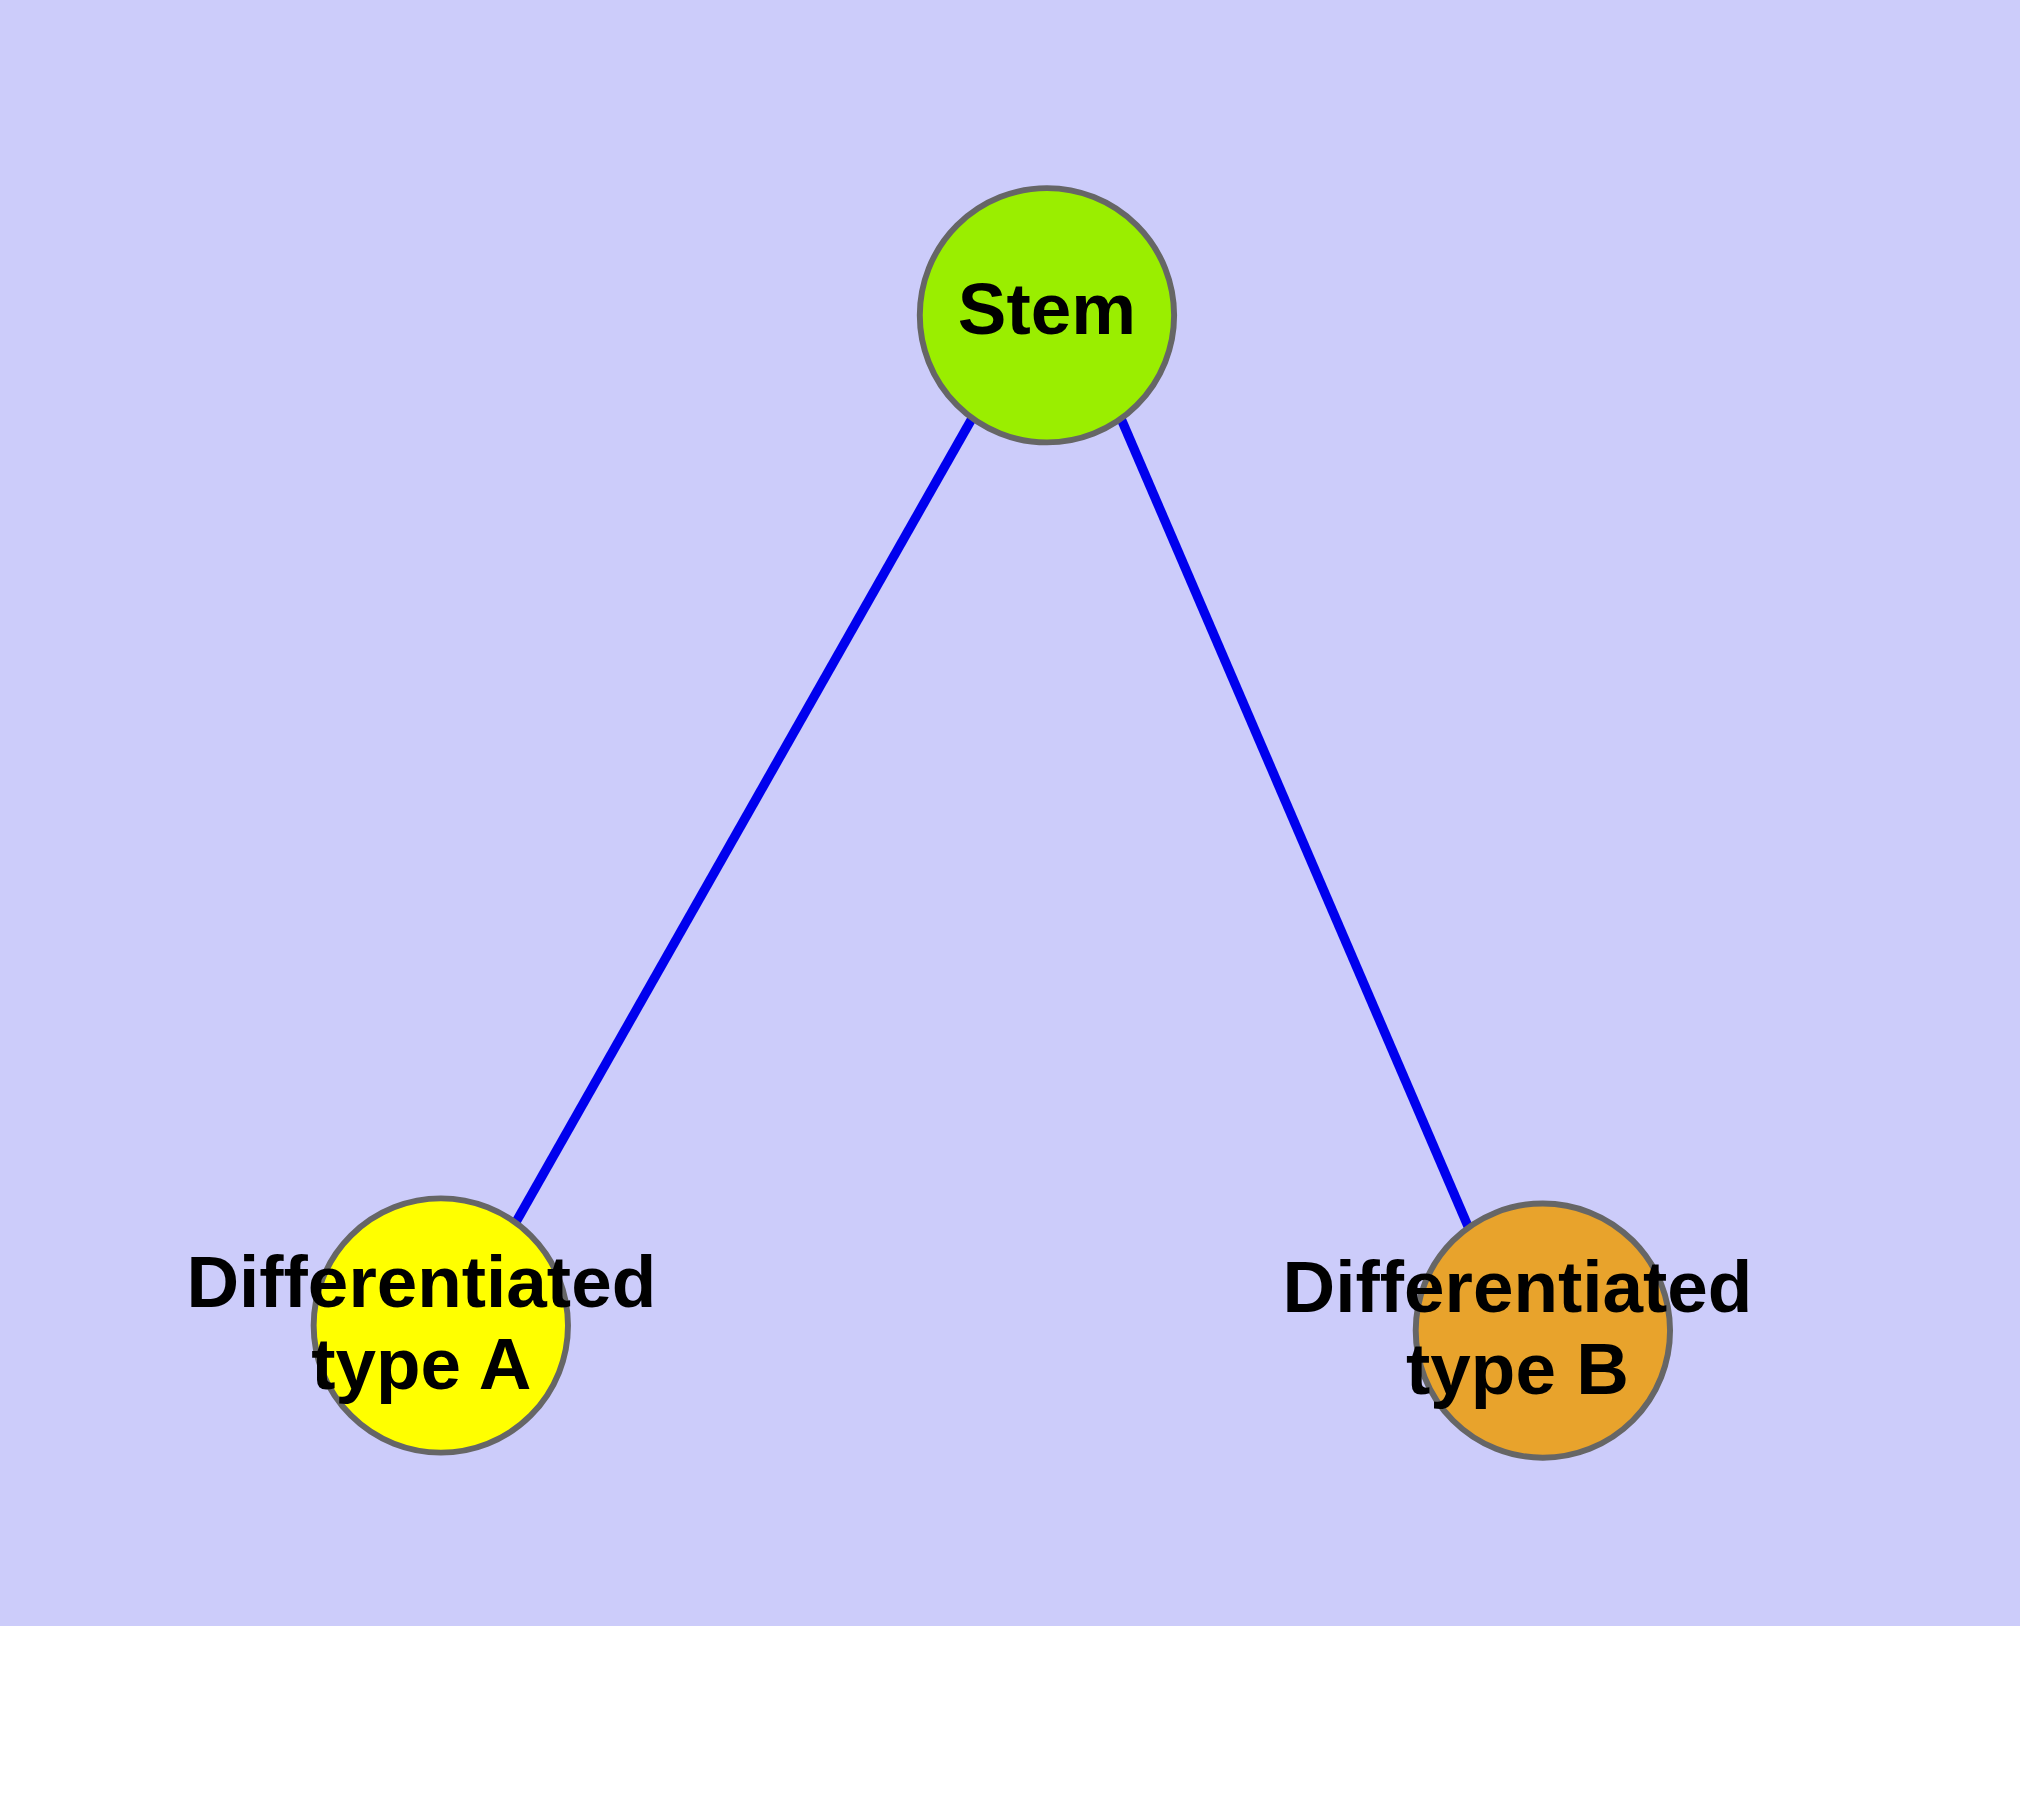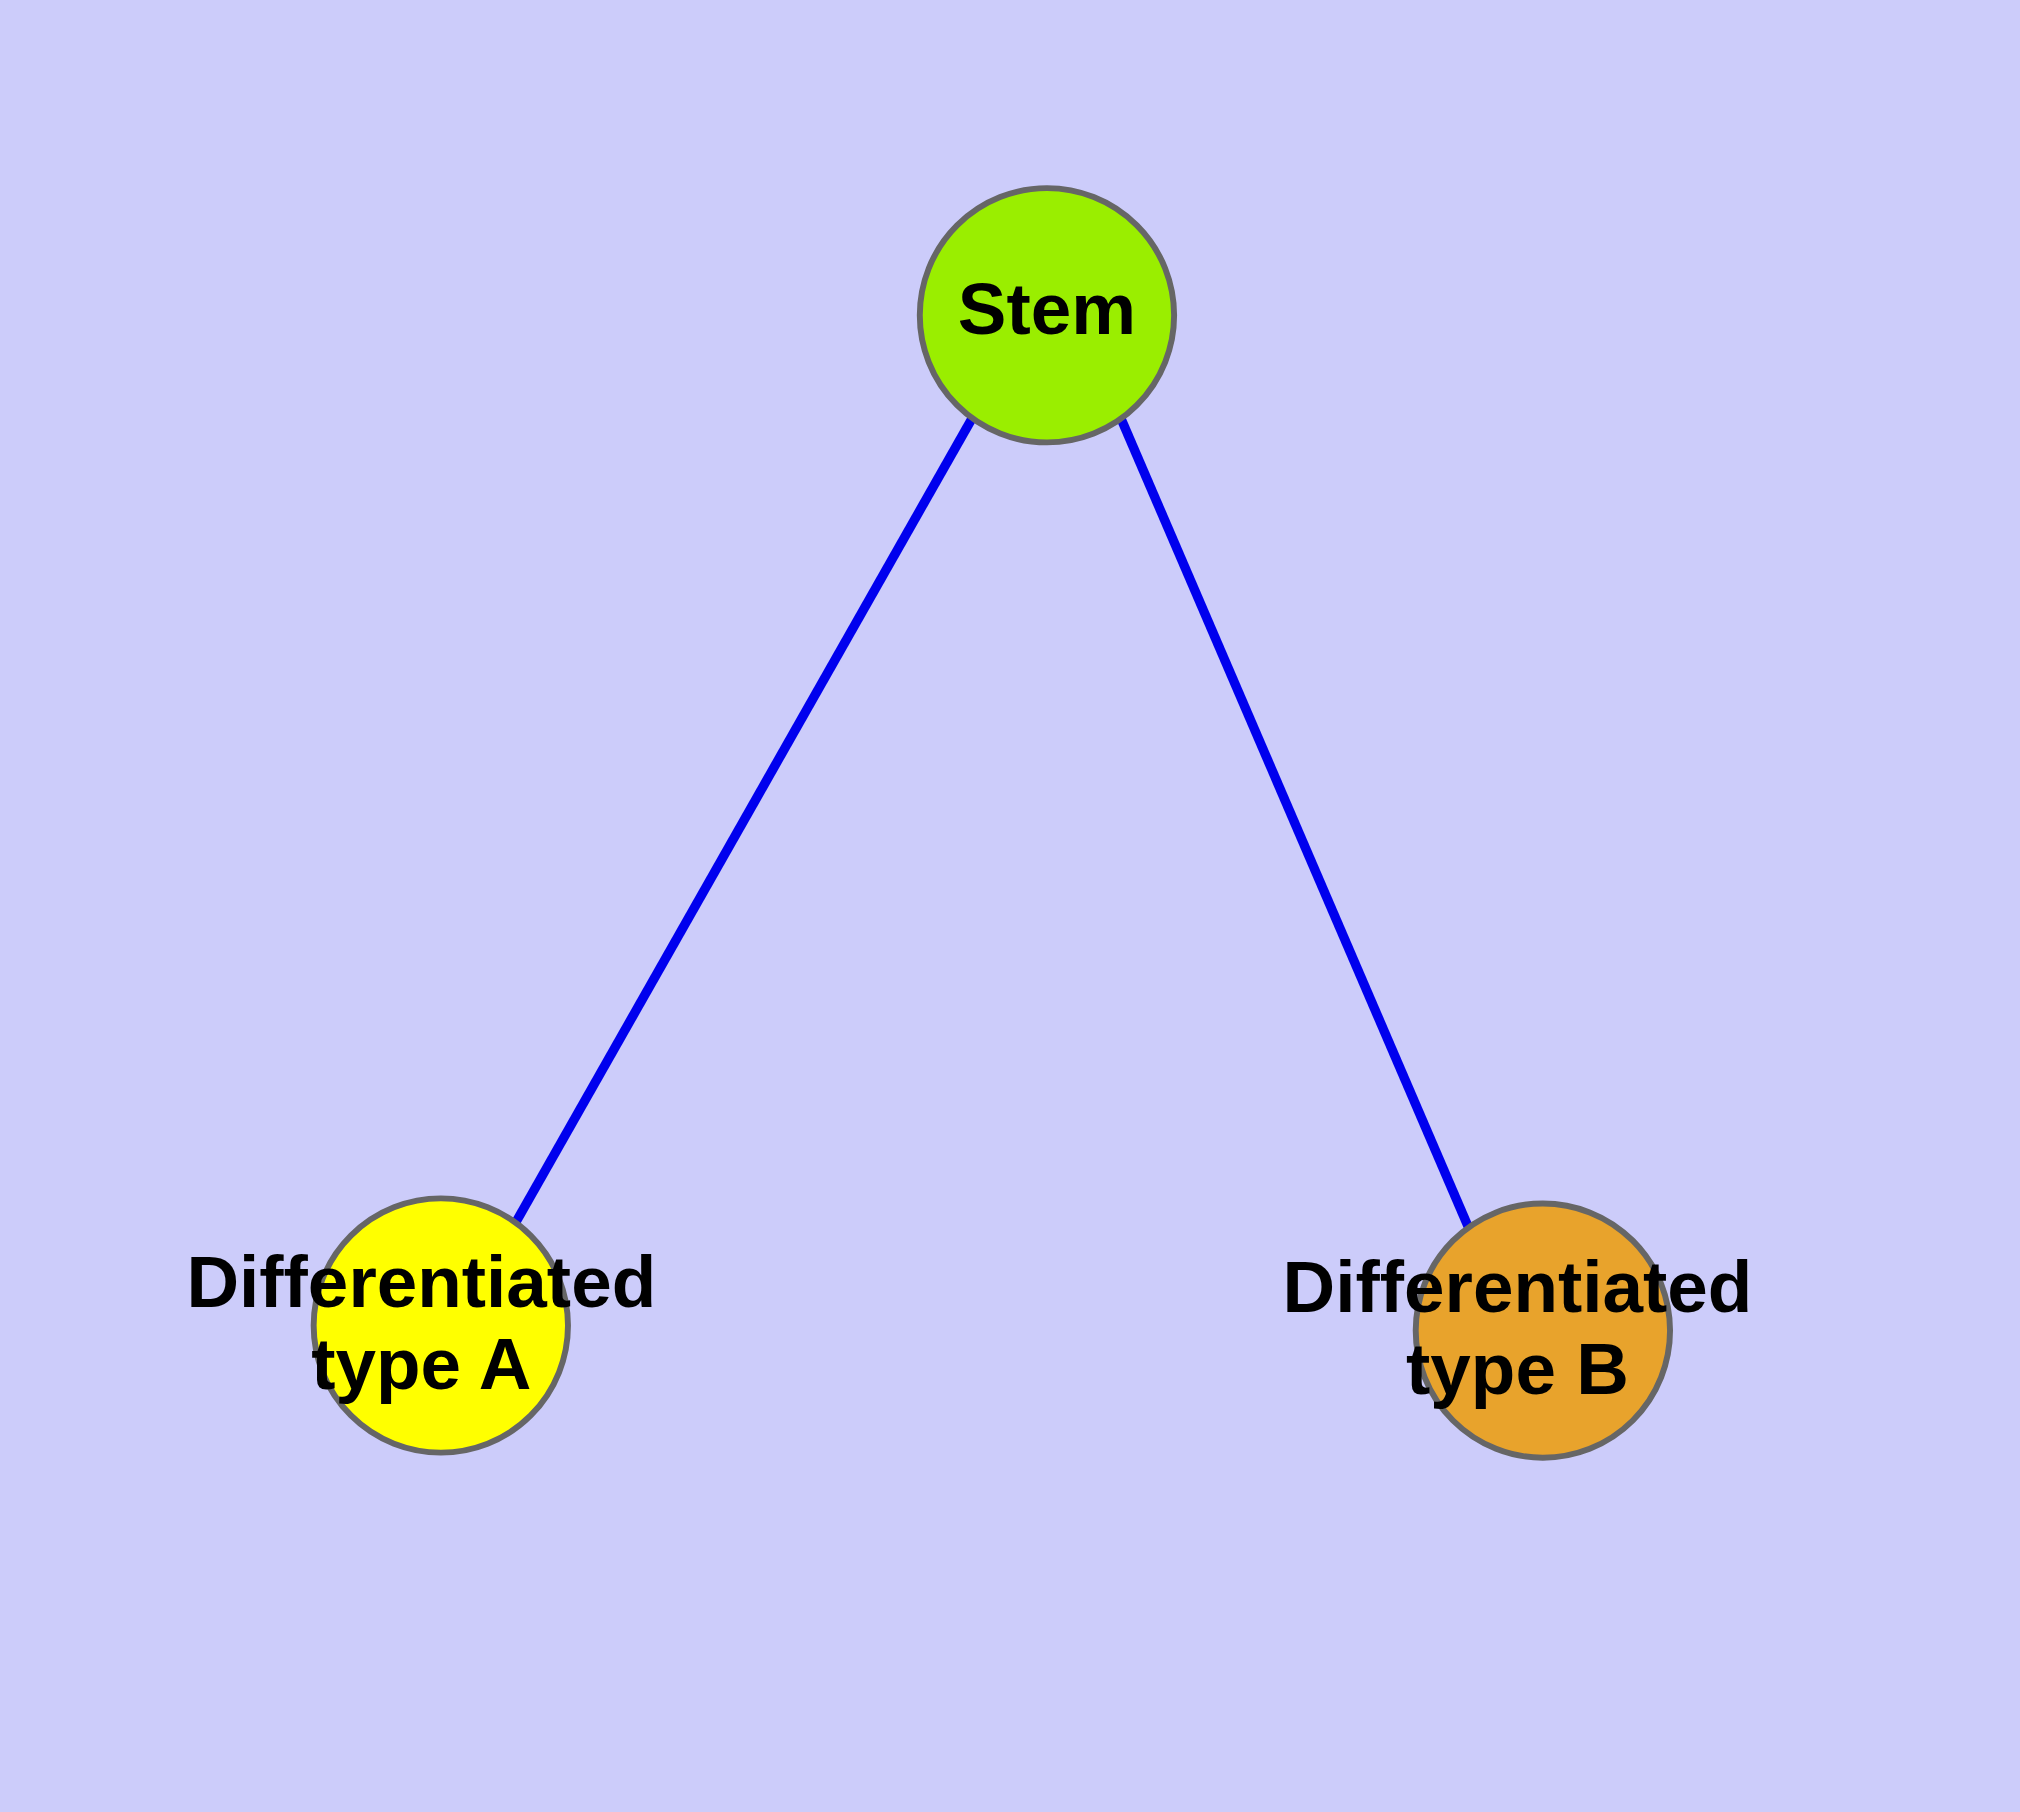--- a/index.html
+++ b/index.html
@@ -6,21 +6,21 @@
     margin: 0;
     padding: 0;
     background: #ffffff;
   }
   body {
     font-family: "Liberation Sans", sans-serif;
   }
   #canvas {
     position: relative;
     width: 2021px;
-    height: 1812px;
+    height: 1626px;
     overflow: hidden;
   }
   #graph-svg {
     position: absolute;
     left: 0;
     top: 0;
     width: 2021px;
     height: 1812px;
     display: block;
   }

